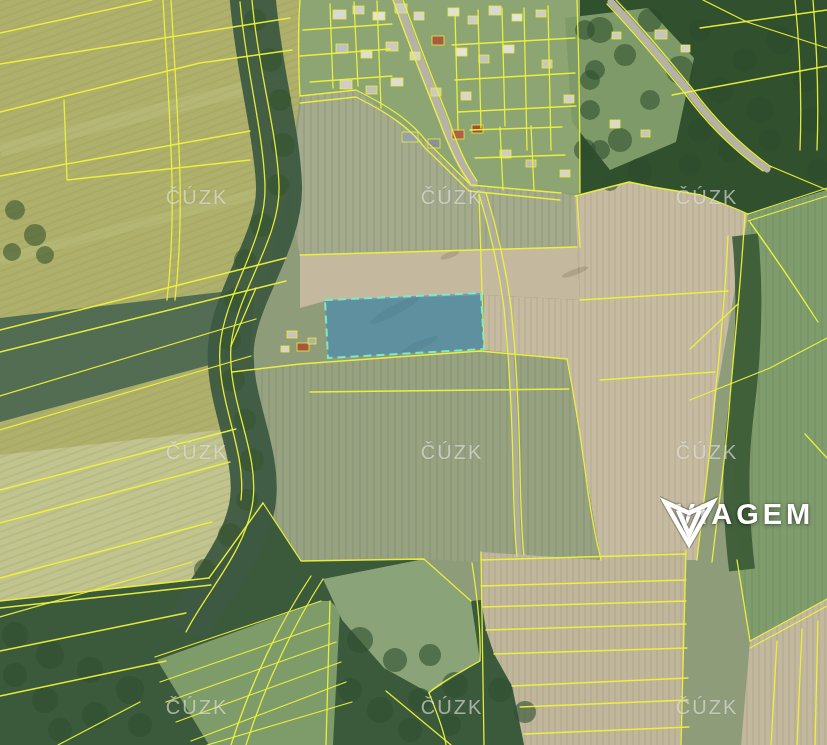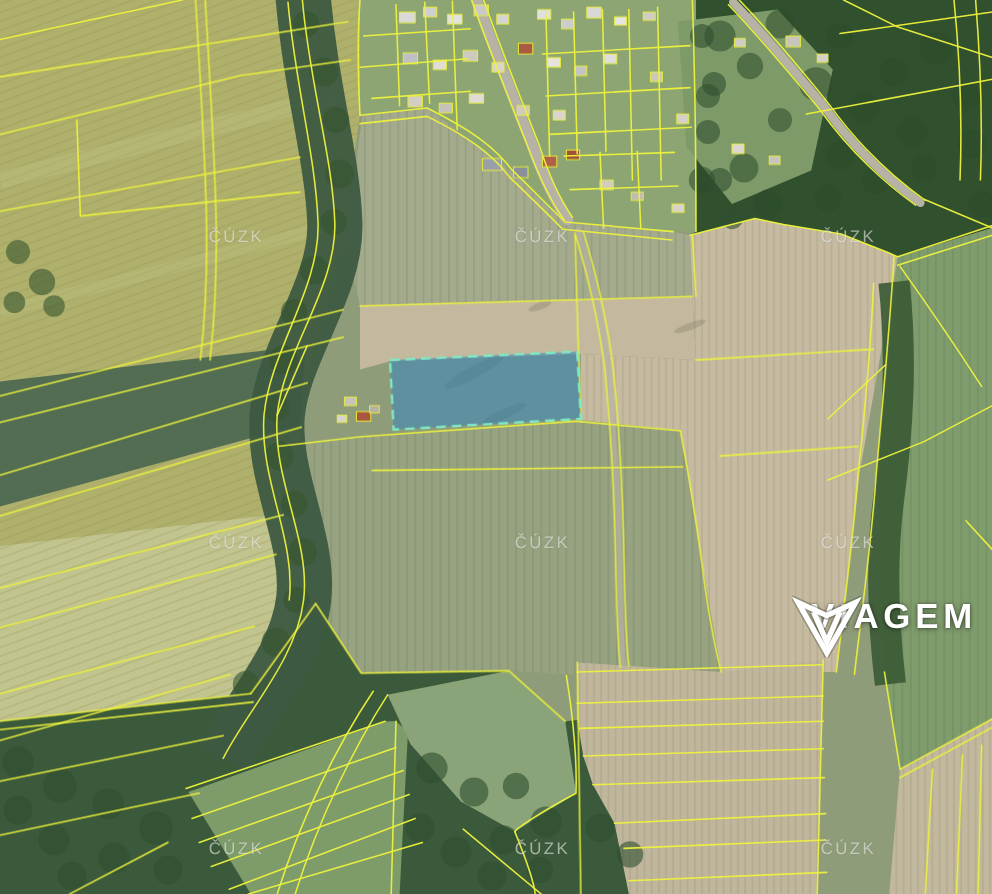--- a/index.html
+++ b/index.html
@@ -4,21 +4,21 @@
 <style>
   html,body{margin:0;padding:0;background:#1e221c;font-family:"Liberation Sans",sans-serif;}
   .map{position:relative;width:827px;height:745px;overflow:hidden;background:#8f9c7a;}
   .map svg{position:absolute;left:0;top:0;display:block;}
   
   .yl{fill:none;stroke:#edf23d;stroke-width:1.3;opacity:.95;stroke-linejoin:round;stroke-linecap:round;}
   .road{fill:none;stroke:#b7b2a6;stroke-linecap:round;}
   .t{opacity:.55;}
   .h{stroke:#e8ee3a;stroke-width:.8;}
   
-  .wm{position:absolute;transform:translate(-50%,-50%);font-size:14px;letter-spacing:2px;
+  .wm{position:absolute;transform:translate(-50%,-50%);font-size:20px;letter-spacing:2px;
       color:rgba(255,255,255,.55);text-shadow:0 0 1px rgba(60,60,40,.25);user-select:none;white-space:nowrap;}
   
   .brand-box{position:absolute;left:660px;top:496px;width:170px;text-align:center;}
   .brand-logo{display:block;margin:0 auto;}
   .brand-name{margin-top:2px;color:#ffffff;font-size:29px;font-weight:bold;letter-spacing:4px;
       text-shadow:0 1px 4px rgba(0,0,0,.45),0 0 2px rgba(0,0,0,.35);}
   .hl{fill:#3e88b8;fill-opacity:.6;stroke:#7fe9c4;stroke-width:2;stroke-dasharray:8 5;}
 </style>
 </head>
 <body>

